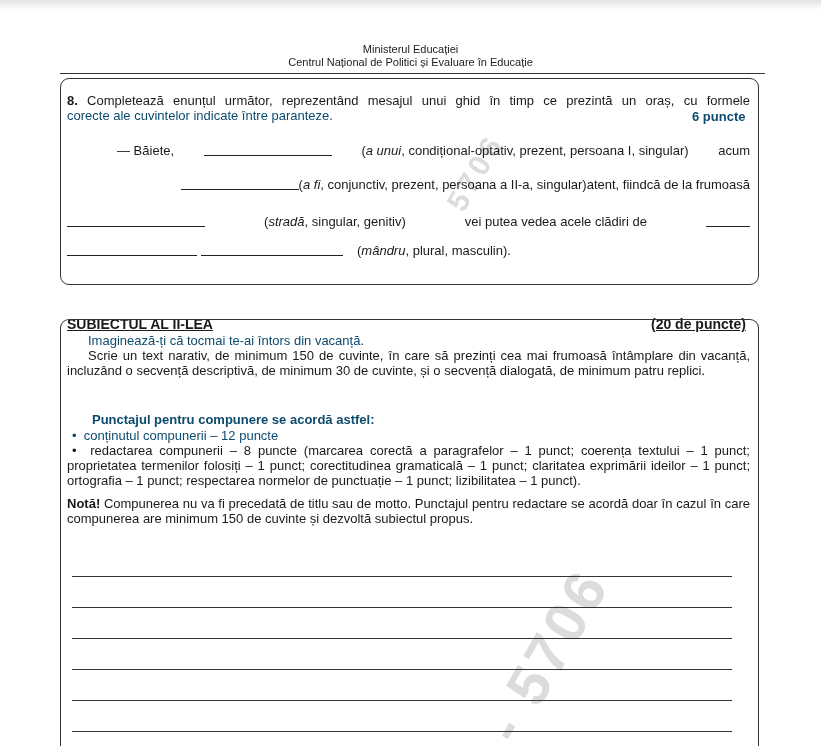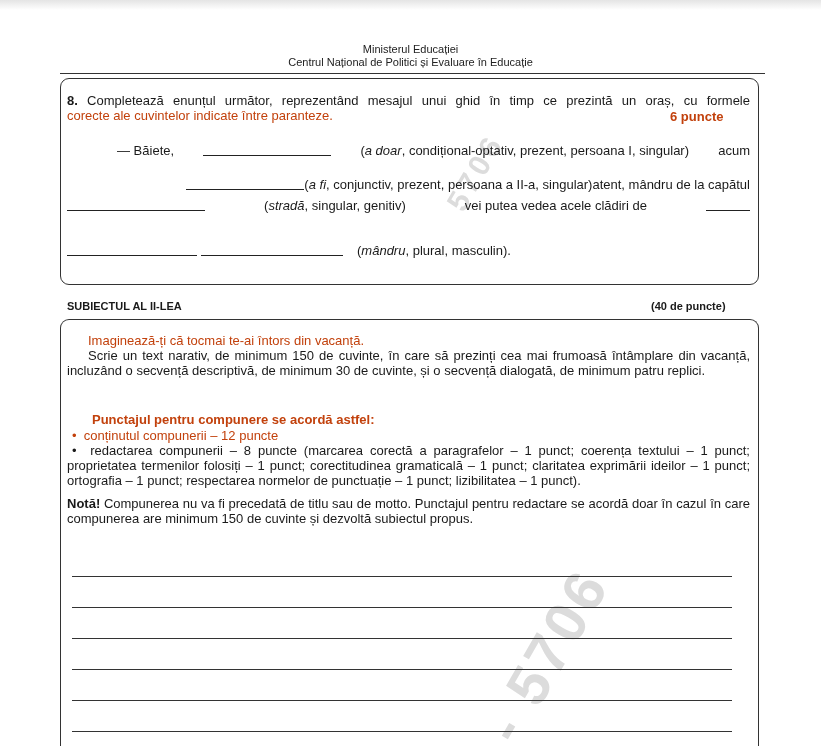--- a/index.html
+++ b/index.html
@@ -5,27 +5,27 @@
   html, body { margin:0; padding:0; background:#ffffff; }
   body { width:821px; height:746px; position:relative; overflow:hidden; font-family:"Liberation Sans", sans-serif; color:#1a1a1a; }
   .topshade { position:absolute; left:0; top:0; width:821px; height:10px; background:linear-gradient(to bottom,#e4e4e4,#ffffff); }
   .header { position:absolute; left:0; width:821px; text-align:center; font-size:11px; line-height:13px; color:#222; }
   .hdr1 { top:43px; }
   .hdr2 { top:56px; }
   .hrule { position:absolute; left:60px; top:73px; width:705px; height:0; border-top:1.5px solid #333; }
   .box { position:absolute; border:1.5px solid #333; border-radius:9px; }
   .box1 { left:60px; top:78px; width:697px; height:205px; }
   .box2 { left:60px; top:319px; width:697px; height:440px; border-bottom:none; border-radius:9px 9px 0 0; }
-  .t { position:absolute; font-size:13px; line-height:15px; white-space:nowrap; color:#c2410c; }
+  .t { position:absolute; font-size:13px; line-height:15px; white-space:nowrap; color:#0c4a6e; }
   .b { font-weight:bold; }
   .i { font-style:italic; }
   .blank { display:inline-block; border-bottom:1px solid #222; height:12px; vertical-align:baseline; }
   .row { position:absolute; left:67px; width:683px; font-size:13px; line-height:15px; display:flex; justify-content:space-between; white-space:nowrap; }
   .para { position:absolute; left:67px; width:683px; font-size:13px; line-height:15px; text-align:justify; }
-  .subhead { position:absolute; top:300px; font-size:11px; font-weight:bold; }
+  .subhead { position:absolute; top:316px; font-size:14px; font-weight:bold; text-decoration:underline; }
   .line { position:absolute; left:72px; width:660px; height:0; border-top:1px solid #333; }
   .wm { position:absolute; color:#dcdcdc; font-weight:bold; transform:rotate(-60deg); transform-origin:left top; letter-spacing:4px; }
 </style>
 </head>
 <body>
 
 <div class="topshade"></div>
 
 <div class="header hdr1">Ministerul Educației</div>
 <div class="header hdr2">Centrul Național de Politici și Evaluare în Educație</div>
@@ -34,50 +34,50 @@
 <div class="wm" style="left:440px; top:200px; font-size:30px;">5706</div>
 <div class="wm" style="left:470px; top:720px; font-size:58px;">- 5706</div>
 
 <div class="box box1"></div>
 
 <div class="para" style="top:93px; text-align-last:justify;">
   <span class="b">8.</span>
   <span>Completează enunțul următor, reprezentând mesajul unui ghid în timp ce prezintă un oraș, cu formele</span>
 </div>
 <div class="t" style="left:67px; top:108px;">corecte ale cuvintelor indicate între paranteze.</div>
-<div class="t b" style="left:670px; top:109px;">6 puncte</div>
+<div class="t b" style="left:692px; top:109px;">6 puncte</div>
 
 <div class="row" style="top:143px; left:117px; width:633px;">
   <span>— Băiete,</span>
   <span class="blank" style="width:128px;"></span>
-  <span>(<span class="i">a doar</span><span>, condițional-optativ, prezent, persoana I, singular)</span></span>
+  <span>(<span class="i">a unui</span><span>, condițional-optativ, prezent, persoana I, singular)</span></span>
   <span>acum</span>
 </div>
 
 <div class="row" style="top:177px;justify-content:flex-end;">
   <span class="blank" style="width:118px;"></span>
   <span>(<span class="i">a fi</span><span>, conjunctiv, prezent, persoana a II-a, singular)</span></span>
-  <span>atent, mândru de la capătul</span>
+  <span>atent, fiindcă de la frumoasă</span>
 </div>
 
-<div class="row" style="top:198px;text-align:right;">
+<div class="row" style="top:214px;text-align:right;">
   <span class="blank" style="width:138px;"></span>
   <span>(<span class="i">stradă</span><span>, singular, genitiv)</span></span>
   <span>vei putea vedea acele clădiri de</span>
   <span class="blank" style="width:44px;"></span>
 </div>
 
 <div class="row" style="top:243px; justify-content:flex-start;">
   <span class="blank" style="width:130px;"></span>
   <span class="blank" style="width:142px; margin-left:4px;"></span>
   <span style="margin-left:14px;">(<span class="i">mândru</span><span>, plural, masculin).</span></span>
 </div>
 
 <div class="subhead" style="left:67px;">SUBIECTUL AL II-LEA</div>
-<div class="subhead" style="left:651px;">(40 de puncte)</div>
+<div class="subhead" style="left:651px;">(20 de puncte)</div>
 
 <div class="box box2"></div>
 
 <div class="t" style="left:88px; top:333px;">Imaginează-ți că tocmai te-ai întors din vacanță.</div>
 <div class="para" style="top:348px; text-indent:21px;">Scrie un text narativ, de minimum 150 de cuvinte, în care să prezinți cea mai frumoasă întâmplare din vacanță, incluzând o secvență descriptivă, de minimum 30 de cuvinte, și o secvență dialogată, de minimum patru replici.</div>
 
 <div class="t b" style="left:92px; top:412px;">Punctajul pentru compunere se acordă astfel:</div>
 <div class="t" style="left:72px; top:428px;">
   <span>•</span>&nbsp;&nbsp;<span>conținutul compunerii – 12 puncte</span>
 </div>

